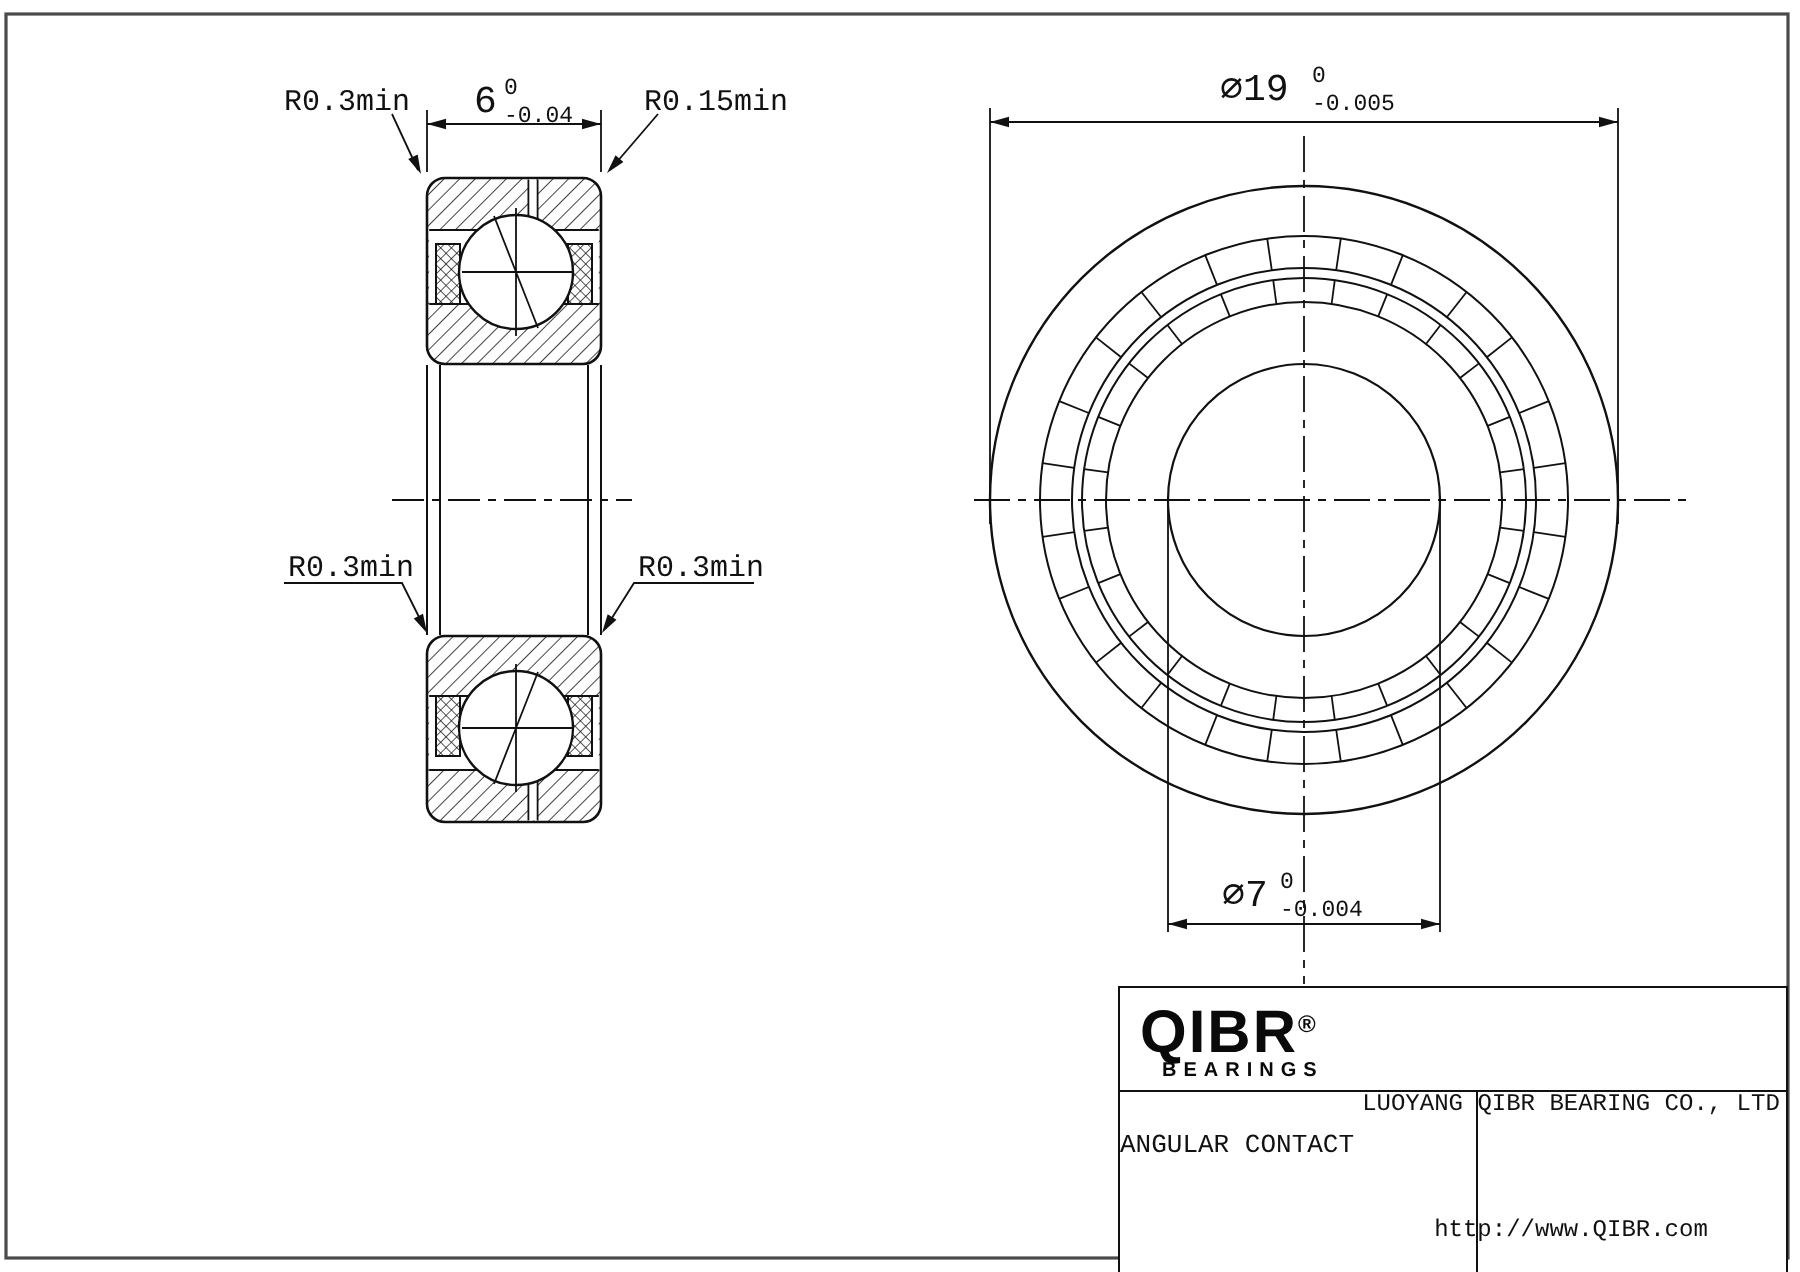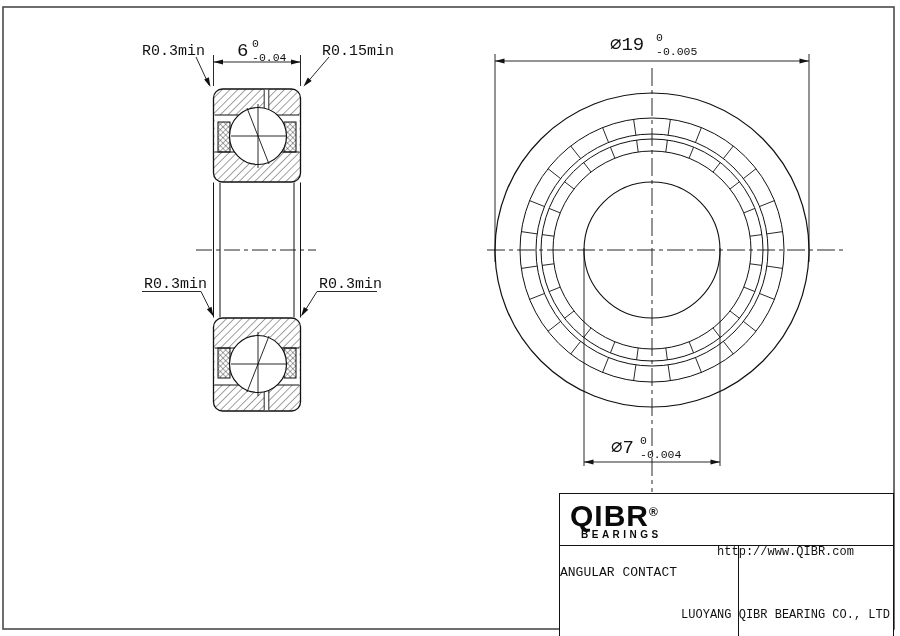--- a/index.html
+++ b/index.html
@@ -188,22 +188,22 @@
 </svg>
 
 
 <div class="tb">
   <div class="tb-top">
     <div class="tb-logo">
       <div class="logo-main"><span>QIBR</span><sup>®</sup></div>
       <div class="logo-sub">BEARINGS</div>
     </div>
     <div class="tb-company">
+      <div>LUOYANG QIBR BEARING CO., LTD</div>
       <div>http://www.QIBR.com</div>
-      <div>LUOYANG QIBR BEARING CO., LTD</div>
     </div>
   </div>
   <div class="tb-bottom">
     <div class="tb-product">
       <div>ANGULAR CONTACT</div>
     </div>
     <div class="tb-part">
     </div>
   </div>
 </div>

